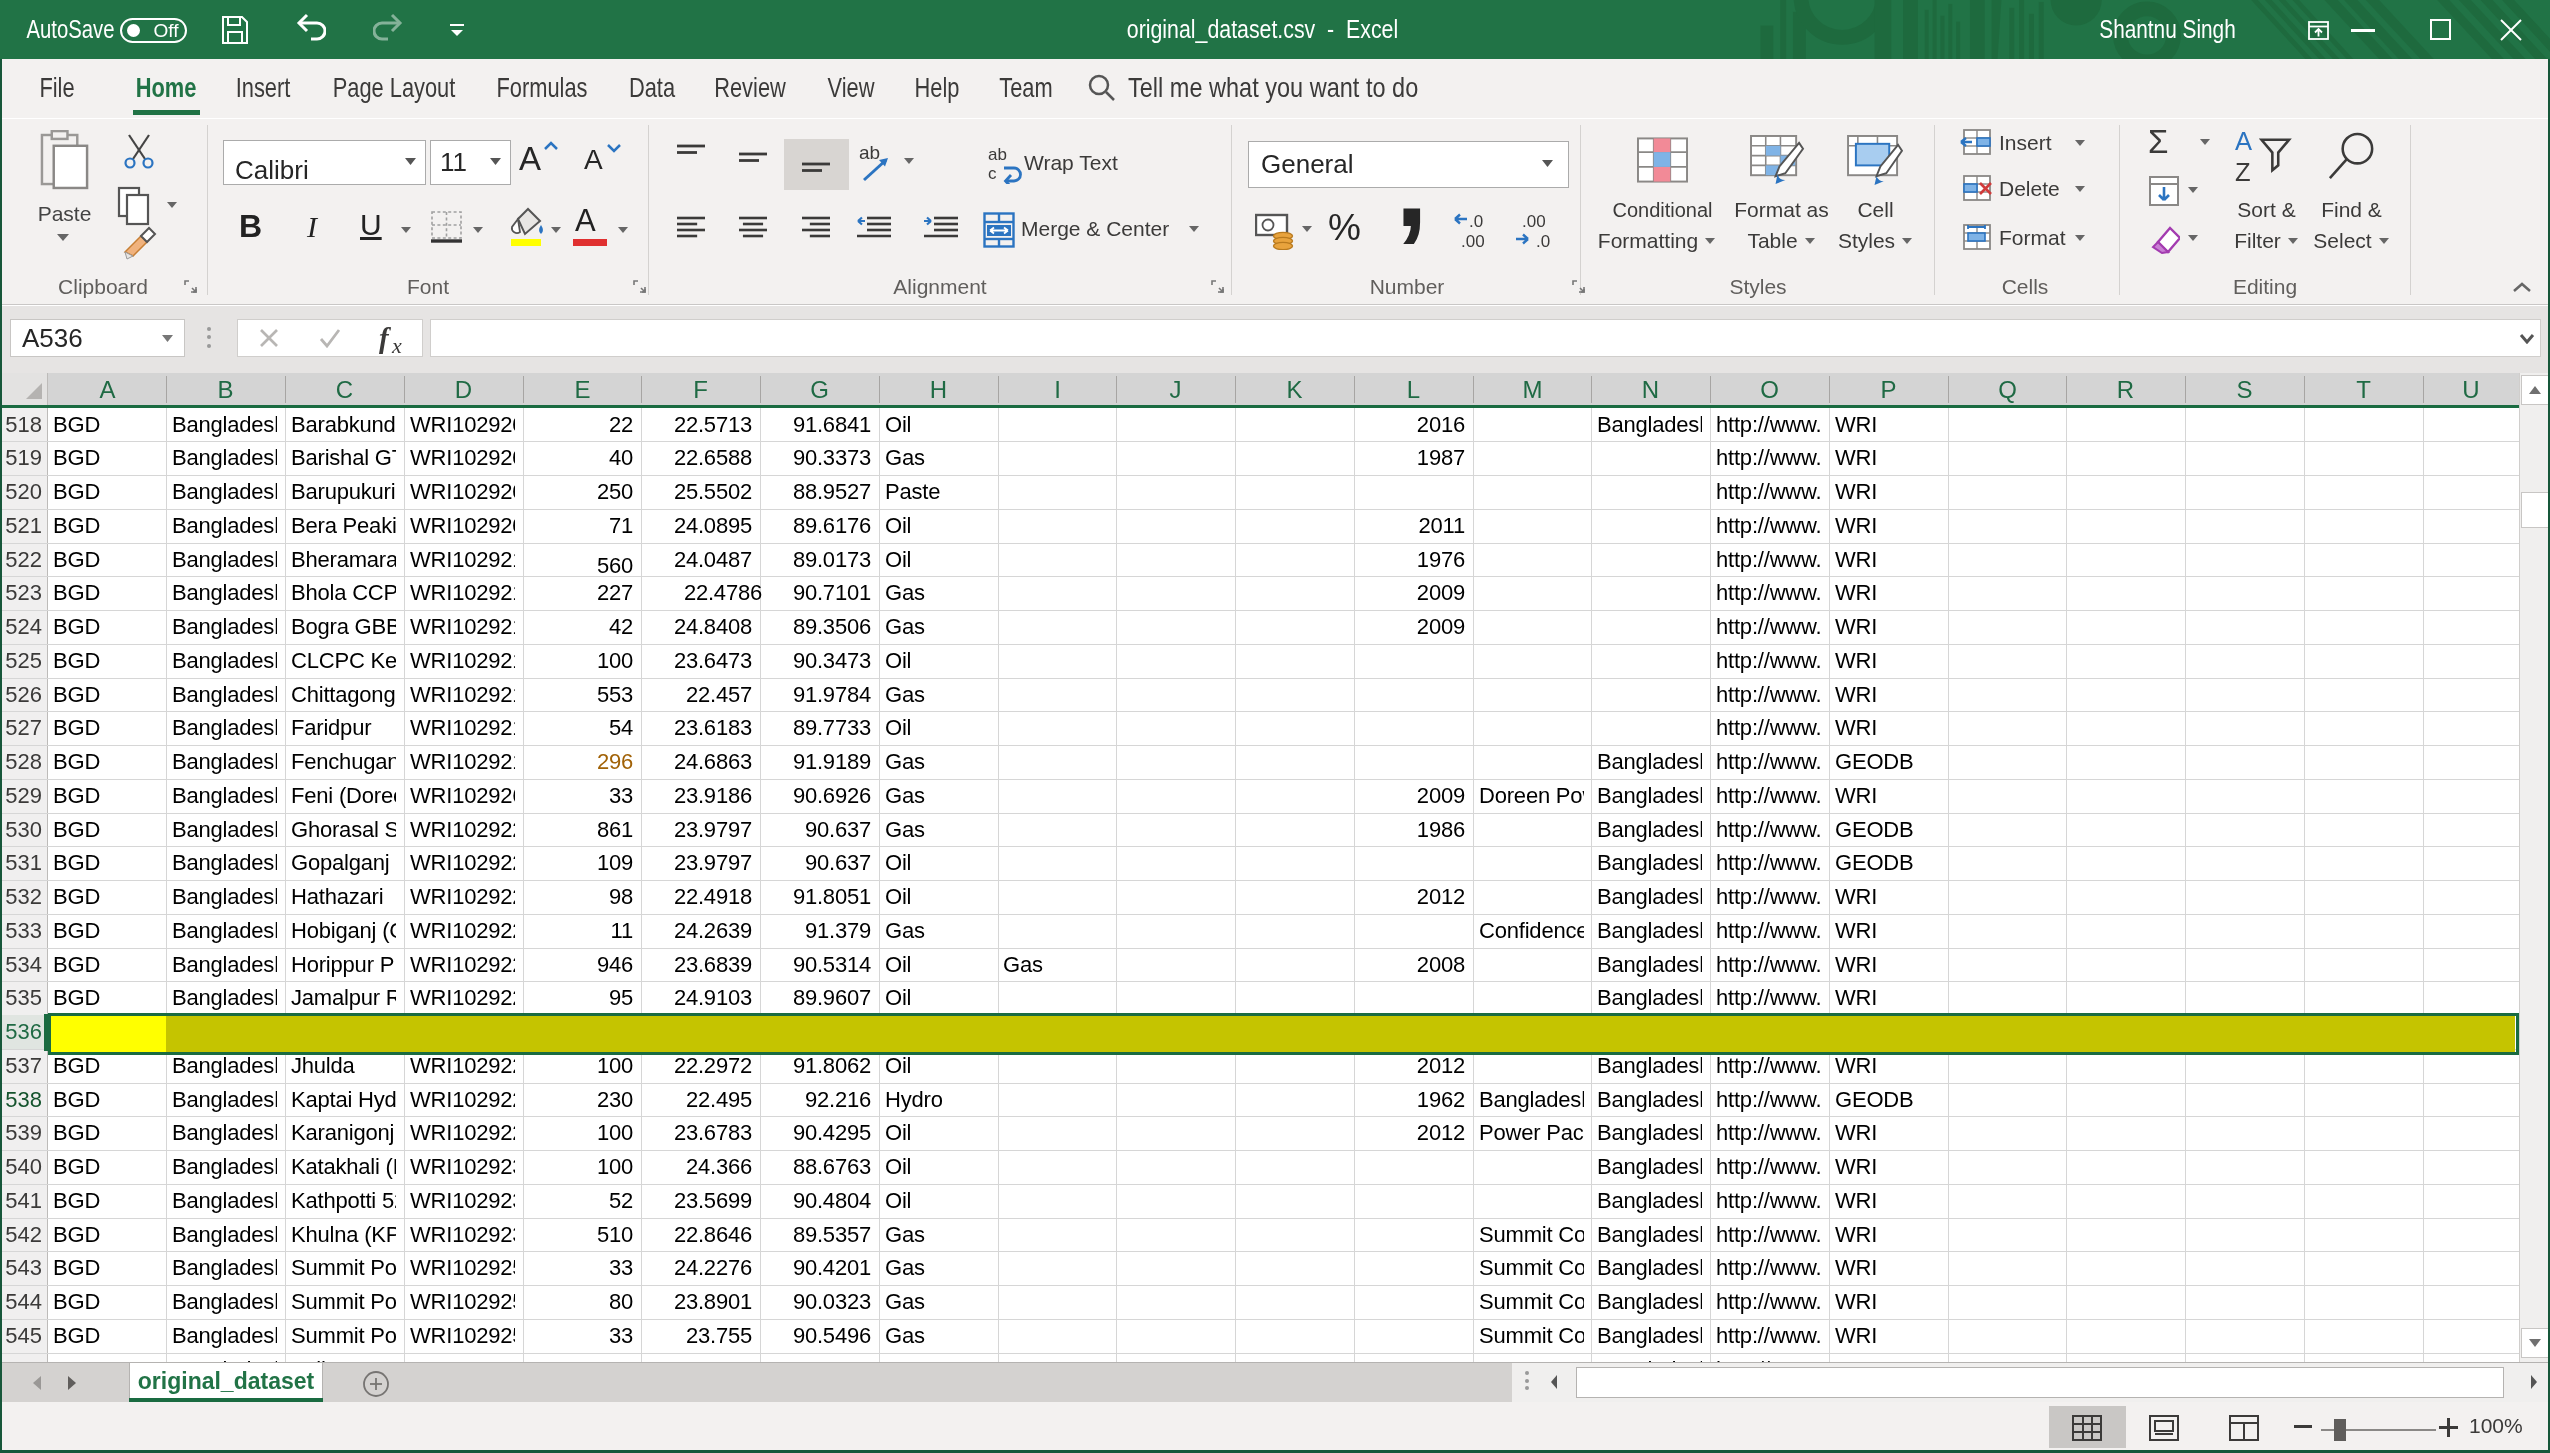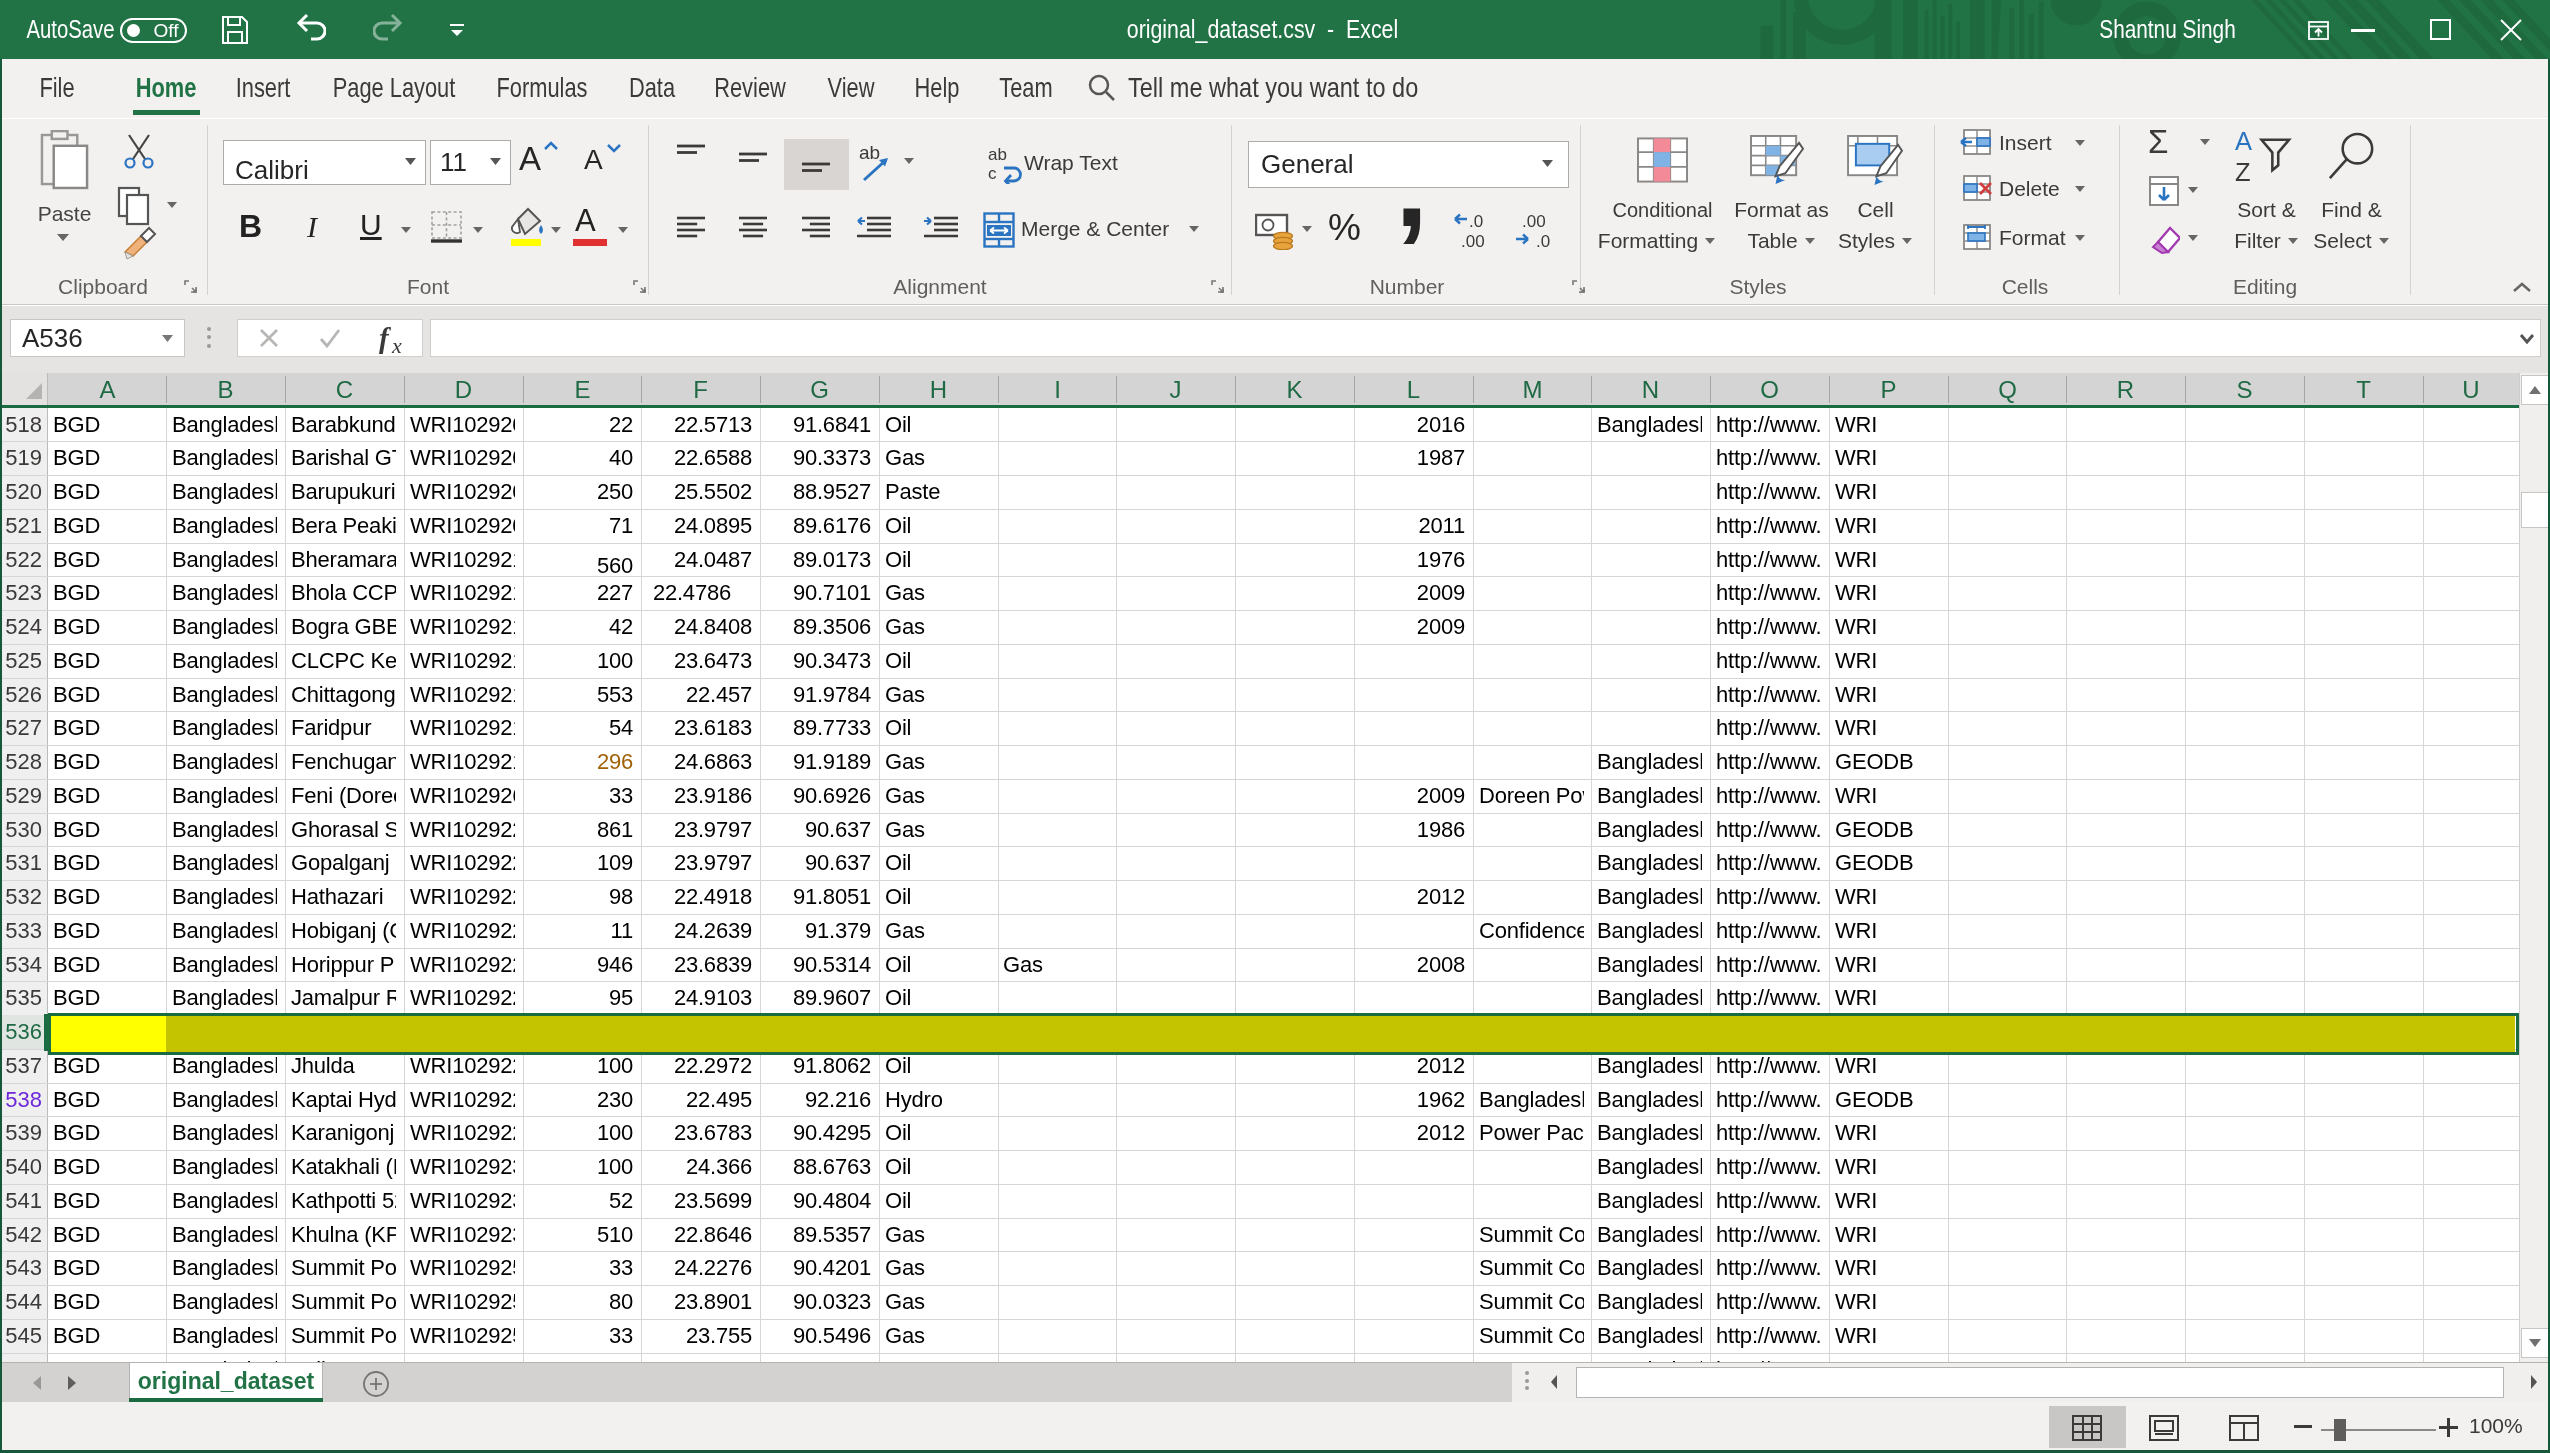--- a/index.html
+++ b/index.html
@@ -674,21 +674,21 @@
 <div class="ab" style="left:885px;top:543px;width:105px;height:34px;font-size:22px;color:#000;display:flex;align-items:center;justify-content:flex-start;overflow:hidden;white-space:nowrap;letter-spacing:-0.2px">Oil</div>
 <div class="ab" style="left:1360px;top:543px;width:105px;height:34px;font-size:22px;color:#000;display:flex;align-items:center;justify-content:flex-end;overflow:hidden;white-space:nowrap;letter-spacing:-0.2px">1976</div>
 <div class="ab" style="left:1716px;top:543px;width:105px;height:34px;font-size:22px;color:#000;display:flex;align-items:center;justify-content:flex-start;overflow:hidden;white-space:nowrap;letter-spacing:-0.2px">http://www.indu</div>
 <div class="ab" style="left:1835px;top:543px;width:105px;height:34px;font-size:22px;color:#000;display:flex;align-items:center;justify-content:flex-start;overflow:hidden;white-space:nowrap;letter-spacing:-0.2px">WRI</div>
 <div class="ab" style="left:0;top:576px;width:42px;height:34px;font-size:22px;color:#3b3a39;display:flex;align-items:center;justify-content:flex-end">523</div>
 <div class="ab" style="left:53px;top:576px;width:105px;height:34px;font-size:22px;color:#000;display:flex;align-items:center;justify-content:flex-start;overflow:hidden;white-space:nowrap;letter-spacing:-0.2px">BGD</div>
 <div class="ab" style="left:172px;top:576px;width:105px;height:34px;font-size:22px;color:#000;display:flex;align-items:center;justify-content:flex-start;overflow:hidden;white-space:nowrap;letter-spacing:-0.2px">Bangladesh</div>
 <div class="ab" style="left:291px;top:576px;width:105px;height:34px;font-size:22px;color:#000;display:flex;align-items:center;justify-content:flex-start;overflow:hidden;white-space:nowrap;letter-spacing:-0.2px">Bhola CCPP 227 MW</div>
 <div class="ab" style="left:410px;top:576px;width:105px;height:34px;font-size:22px;color:#000;display:flex;align-items:center;justify-content:flex-start;overflow:hidden;white-space:nowrap;letter-spacing:-0.2px">WRI1029211</div>
 <div class="ab" style="left:528px;top:576px;width:105px;height:34px;font-size:22px;color:#000;display:flex;align-items:center;justify-content:flex-end;overflow:hidden;white-space:nowrap;letter-spacing:-0.2px">227</div>
-<div class="ab" style="left:626px;top:576px;width:105px;height:34px;font-size:22px;color:#000;display:flex;align-items:center;justify-content:flex-end;overflow:hidden;white-space:nowrap;letter-spacing:-0.2px">22.4786</div>
+<div class="ab" style="left:657px;top:576px;width:105px;height:34px;font-size:22px;color:#000;display:flex;align-items:center;justify-content:flex-end;overflow:hidden;white-space:nowrap;letter-spacing:-0.2px">22.4786</div>
 <div class="ab" style="left:766px;top:576px;width:105px;height:34px;font-size:22px;color:#000;display:flex;align-items:center;justify-content:flex-end;overflow:hidden;white-space:nowrap;letter-spacing:-0.2px">90.7101</div>
 <div class="ab" style="left:885px;top:576px;width:105px;height:34px;font-size:22px;color:#000;display:flex;align-items:center;justify-content:flex-start;overflow:hidden;white-space:nowrap;letter-spacing:-0.2px">Gas</div>
 <div class="ab" style="left:1360px;top:576px;width:105px;height:34px;font-size:22px;color:#000;display:flex;align-items:center;justify-content:flex-end;overflow:hidden;white-space:nowrap;letter-spacing:-0.2px">2009</div>
 <div class="ab" style="left:1716px;top:576px;width:105px;height:34px;font-size:22px;color:#000;display:flex;align-items:center;justify-content:flex-start;overflow:hidden;white-space:nowrap;letter-spacing:-0.2px">http://www.indu</div>
 <div class="ab" style="left:1835px;top:576px;width:105px;height:34px;font-size:22px;color:#000;display:flex;align-items:center;justify-content:flex-start;overflow:hidden;white-space:nowrap;letter-spacing:-0.2px">WRI</div>
 <div class="ab" style="left:0;top:610px;width:42px;height:34px;font-size:22px;color:#3b3a39;display:flex;align-items:center;justify-content:flex-end">524</div>
 <div class="ab" style="left:53px;top:610px;width:105px;height:34px;font-size:22px;color:#000;display:flex;align-items:center;justify-content:flex-start;overflow:hidden;white-space:nowrap;letter-spacing:-0.2px">BGD</div>
 <div class="ab" style="left:172px;top:610px;width:105px;height:34px;font-size:22px;color:#000;display:flex;align-items:center;justify-content:flex-start;overflow:hidden;white-space:nowrap;letter-spacing:-0.2px">Bangladesh</div>
 <div class="ab" style="left:291px;top:610px;width:105px;height:34px;font-size:22px;color:#000;display:flex;align-items:center;justify-content:flex-start;overflow:hidden;white-space:nowrap;letter-spacing:-0.2px">Bogra GBB 42 MW power plant</div>
 <div class="ab" style="left:410px;top:610px;width:105px;height:34px;font-size:22px;color:#000;display:flex;align-items:center;justify-content:flex-start;overflow:hidden;white-space:nowrap;letter-spacing:-0.2px">WRI1029212</div>
@@ -844,21 +844,21 @@
 <div class="ab" style="left:291px;top:1049px;width:105px;height:34px;font-size:22px;color:#000;display:flex;align-items:center;justify-content:flex-start;overflow:hidden;white-space:nowrap;letter-spacing:-0.2px">Jhulda</div>
 <div class="ab" style="left:410px;top:1049px;width:105px;height:34px;font-size:22px;color:#000;display:flex;align-items:center;justify-content:flex-start;overflow:hidden;white-space:nowrap;letter-spacing:-0.2px">WRI1029227</div>
 <div class="ab" style="left:528px;top:1049px;width:105px;height:34px;font-size:22px;color:#000;display:flex;align-items:center;justify-content:flex-end;overflow:hidden;white-space:nowrap;letter-spacing:-0.2px">100</div>
 <div class="ab" style="left:647px;top:1049px;width:105px;height:34px;font-size:22px;color:#000;display:flex;align-items:center;justify-content:flex-end;overflow:hidden;white-space:nowrap;letter-spacing:-0.2px">22.2972</div>
 <div class="ab" style="left:766px;top:1049px;width:105px;height:34px;font-size:22px;color:#000;display:flex;align-items:center;justify-content:flex-end;overflow:hidden;white-space:nowrap;letter-spacing:-0.2px">91.8062</div>
 <div class="ab" style="left:885px;top:1049px;width:105px;height:34px;font-size:22px;color:#000;display:flex;align-items:center;justify-content:flex-start;overflow:hidden;white-space:nowrap;letter-spacing:-0.2px">Oil</div>
 <div class="ab" style="left:1360px;top:1049px;width:105px;height:34px;font-size:22px;color:#000;display:flex;align-items:center;justify-content:flex-end;overflow:hidden;white-space:nowrap;letter-spacing:-0.2px">2012</div>
 <div class="ab" style="left:1597px;top:1049px;width:105px;height:34px;font-size:22px;color:#000;display:flex;align-items:center;justify-content:flex-start;overflow:hidden;white-space:nowrap;letter-spacing:-0.2px">Bangladesh Power</div>
 <div class="ab" style="left:1716px;top:1049px;width:105px;height:34px;font-size:22px;color:#000;display:flex;align-items:center;justify-content:flex-start;overflow:hidden;white-space:nowrap;letter-spacing:-0.2px">http://www.indu</div>
 <div class="ab" style="left:1835px;top:1049px;width:105px;height:34px;font-size:22px;color:#000;display:flex;align-items:center;justify-content:flex-start;overflow:hidden;white-space:nowrap;letter-spacing:-0.2px">WRI</div>
-<div class="ab" style="left:0;top:1083px;width:42px;height:34px;font-size:22px;color:#6d28d9;display:flex;align-items:center;justify-content:flex-end">538</div>
+<div class="ab" style="left:0;top:1083px;width:42px;height:34px;font-size:22px;color:#14532d;display:flex;align-items:center;justify-content:flex-end">538</div>
 <div class="ab" style="left:53px;top:1083px;width:105px;height:34px;font-size:22px;color:#000;display:flex;align-items:center;justify-content:flex-start;overflow:hidden;white-space:nowrap;letter-spacing:-0.2px">BGD</div>
 <div class="ab" style="left:172px;top:1083px;width:105px;height:34px;font-size:22px;color:#000;display:flex;align-items:center;justify-content:flex-start;overflow:hidden;white-space:nowrap;letter-spacing:-0.2px">Bangladesh</div>
 <div class="ab" style="left:291px;top:1083px;width:105px;height:34px;font-size:22px;color:#000;display:flex;align-items:center;justify-content:flex-start;overflow:hidden;white-space:nowrap;letter-spacing:-0.2px">Kaptai Hydro 230MW</div>
 <div class="ab" style="left:410px;top:1083px;width:105px;height:34px;font-size:22px;color:#000;display:flex;align-items:center;justify-content:flex-start;overflow:hidden;white-space:nowrap;letter-spacing:-0.2px">WRI1029228</div>
 <div class="ab" style="left:528px;top:1083px;width:105px;height:34px;font-size:22px;color:#000;display:flex;align-items:center;justify-content:flex-end;overflow:hidden;white-space:nowrap;letter-spacing:-0.2px">230</div>
 <div class="ab" style="left:647px;top:1083px;width:105px;height:34px;font-size:22px;color:#000;display:flex;align-items:center;justify-content:flex-end;overflow:hidden;white-space:nowrap;letter-spacing:-0.2px">22.495</div>
 <div class="ab" style="left:766px;top:1083px;width:105px;height:34px;font-size:22px;color:#000;display:flex;align-items:center;justify-content:flex-end;overflow:hidden;white-space:nowrap;letter-spacing:-0.2px">92.216</div>
 <div class="ab" style="left:885px;top:1083px;width:105px;height:34px;font-size:22px;color:#000;display:flex;align-items:center;justify-content:flex-start;overflow:hidden;white-space:nowrap;letter-spacing:-0.2px">Hydro</div>
 <div class="ab" style="left:1360px;top:1083px;width:105px;height:34px;font-size:22px;color:#000;display:flex;align-items:center;justify-content:flex-end;overflow:hidden;white-space:nowrap;letter-spacing:-0.2px">1962</div>
 <div class="ab" style="left:1479px;top:1083px;width:105px;height:34px;font-size:22px;color:#000;display:flex;align-items:center;justify-content:flex-start;overflow:hidden;white-space:nowrap;letter-spacing:-0.2px">Bangladesh P</div>

